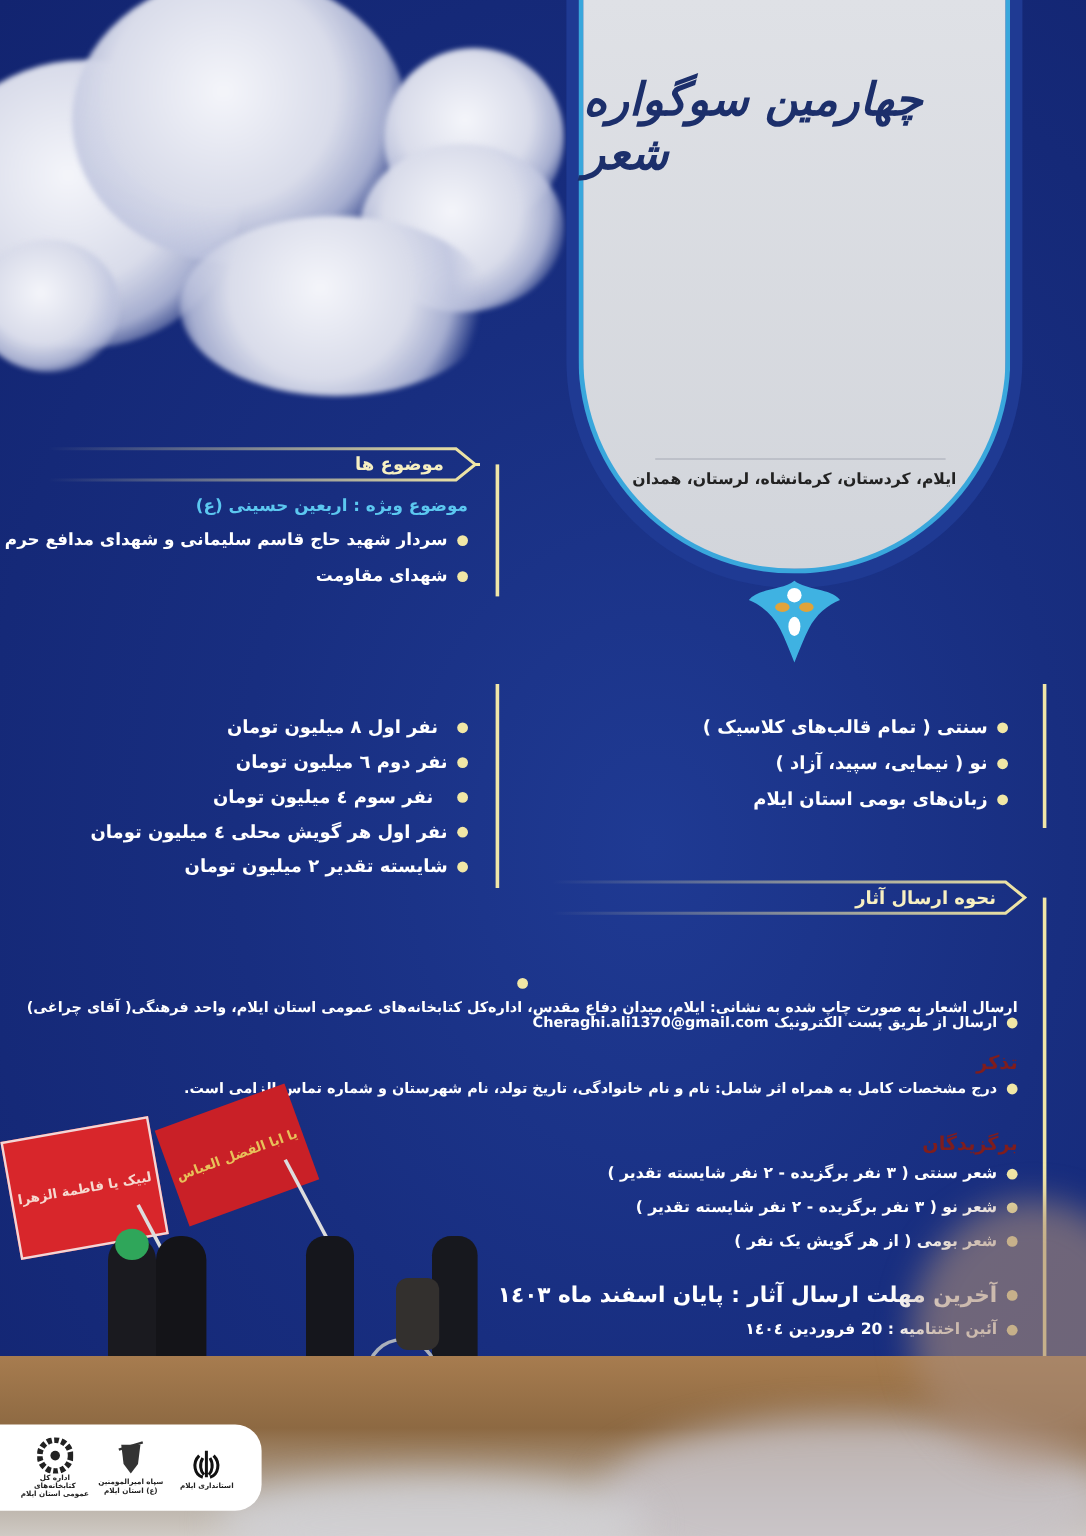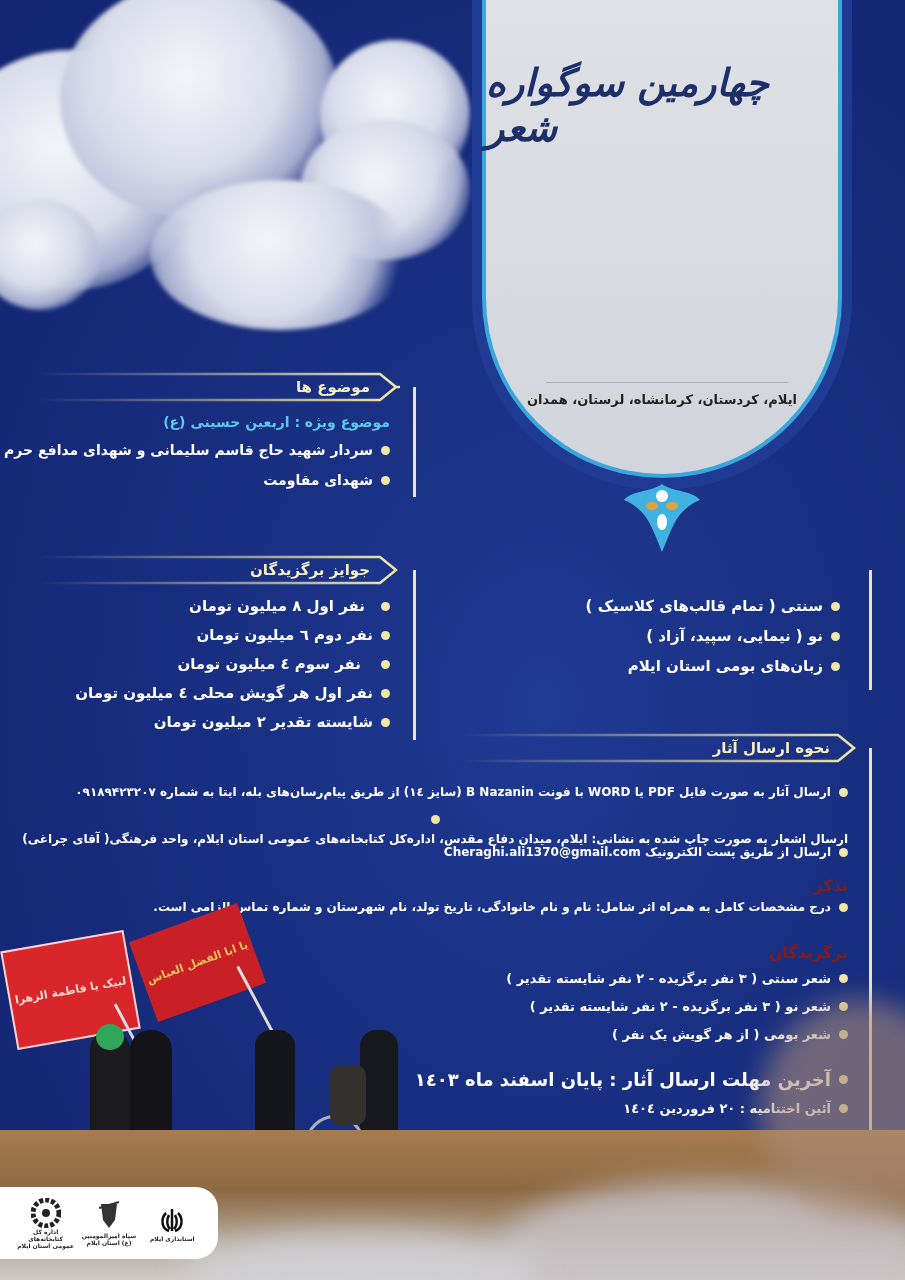--- a/index.html
+++ b/index.html
@@ -153,32 +153,20 @@
       <span class="dot"></span>
       <span>نو ( نیمایی، سپید، آزاد )</span>
     </div>
     <div class="item" style="top:102px;right:20px;font-size:15px;">
       <span class="dot"></span>
       <span>زبان‌های بومی استان ایلام</span>
     </div>
   </div>
 
   <div class="section" style="left:0;top:555px;width:400px;height:190px;">
-    <div class="sec-header" style="right:0;top:0;width:360px;">
-      <svg width="360" height="30" viewBox="0 0 360 30" preserveAspectRatio="none">
-        <defs>
-            <linearGradient id="g3" x1="1" x2="0">
-              <stop offset="0" stop-color="#f1e7a6"></stop>
-              <stop offset="1" stop-color="#f1e7a6" stop-opacity="0"></stop>
-            </linearGradient>
-          </defs>
-        <path d="M0 2 H340 L356 15 L340 28 H0" fill="none" stroke="url(#g3)" stroke-width="2.5"></path>
-      </svg>
-      <span class="sec-header-text">جوایز برگزیدگان</span>
-    </div>
     <div class="vline" style="right:-16px;top:15px;height:170px;"></div>
     <div class="item" style="top:42px;right:10px;font-size:15px;gap:16px;">
         <span class="dot"></span>
         <span>نفر اول ۸ میلیون تومان</span>
       </div>
     <div class="item" style="top:71px;right:10px;font-size:15px;">
         <span class="dot"></span>
         <span>نفر دوم ٦ میلیون تومان</span>
       </div>
     <div class="item" style="top:100px;right:10px;font-size:15px;gap:20px;">
@@ -203,24 +191,20 @@
               <stop offset="0" stop-color="#f1e7a6"></stop>
               <stop offset="1" stop-color="#f1e7a6" stop-opacity="0"></stop>
             </linearGradient>
           </defs>
         <path d="M0 2 H378 L394 15 L378 28 H0" fill="none" stroke="url(#g4)" stroke-width="2.5"></path>
       </svg>
       <span class="sec-header-text">نحوه ارسال آثار</span>
     </div>
     <div class="vline" style="right:-12px;top:15px;height:395px;"></div>
 
-    <div class="item" style="top:52px;right:12px;font-size:12px;">
-        <span class="dot"></span>
-        <span>ارسال آثار به صورت فایل PDF یا WORD با فونت B Nazanin (سایز ١٤) از طریق پیام‌رسان‌های بله، ایتا به شماره ۰۹۱۸۹۴۲۳۲۰۷</span>
-      </div>
     <div class="item" style="top:82px;right:12px;font-size:12px;flex-direction:column;">
         <span class="dot"></span>
         <span>ارسال اشعار به صورت چاپ شده به نشانی: ایلام، میدان دفاع مقدس، اداره‌کل کتابخانه‌های عمومی استان ایلام، واحد فرهنگی( آقای چراغی)</span>
       </div>
     <div class="item" style="top:112px;right:12px;font-size:12px;">
         <span class="dot"></span>
         <span>ارسال از طریق پست الکترونیک Cheraghi.ali1370@gmail.com</span>
       </div>
 
     <div class="sub-heading" style="top:143px;right:12px;">تذکر</div>
@@ -242,21 +226,21 @@
         <span class="dot"></span>
         <span>شعر بومی ( از هر گویش یک نفر )</span>
       </div>
 
     <div class="item" style="top:336px;right:12px;font-size:18px;">
         <span class="dot"></span>
         <span>آخرین مهلت ارسال آثار : پایان اسفند ماه ١٤٠٣</span>
       </div>
     <div class="item" style="top:368px;right:12px;font-size:13px;">
         <span class="dot"></span>
-        <span>آئین اختتامیه : ۲۰ فروردین ١٤٠٤</span>
+        <span>آئین اختتامیه : 20 فروردین ١٤٠٤</span>
       </div>
   </div>
 
   <div class="flag" style="left:8px;top:940px;width:125px;height:100px;transform:rotate(-10deg);background:#d8262b;border:2px solid #f3d6d6;display:flex;align-items:center;justify-content:center;">
     <span style="color:#f6d9d0;font-size:11px;font-weight:bold;">لبیک یا فاطمة الزهرا</span>
   </div>
   <div style="position:absolute;left:130px;top:1000px;width:3px;height:70px;background:#ddd;transform:rotate(-28deg);"></div>
   <div class="flag" style="left:140px;top:920px;width:115px;height:85px;transform:rotate(-20deg);background:#c92027;display:flex;align-items:center;justify-content:center;">
     <span style="color:#e8c15a;font-size:11px;font-weight:bold;">یا ابا الفضل العباس</span>
   </div>

